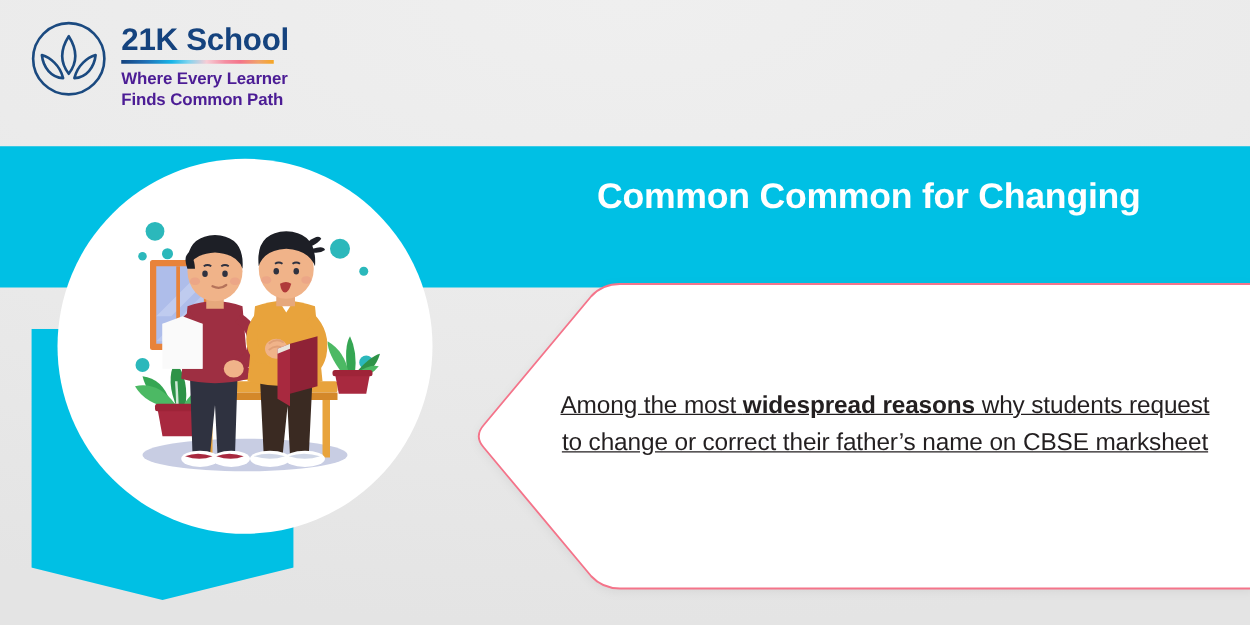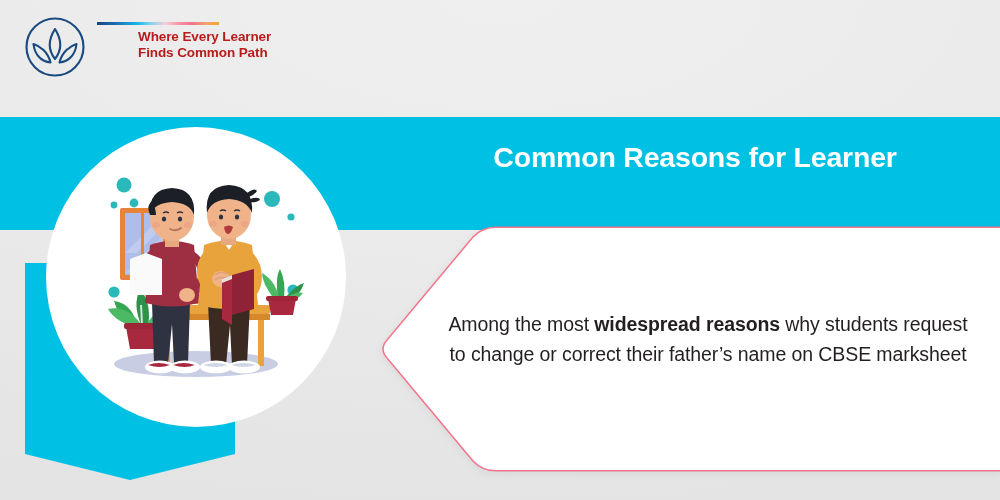--- a/index.html
+++ b/index.html
@@ -25,23 +25,22 @@
   .logo-title{
     font-size:25px;font-weight:bold;color:#15437e;letter-spacing:-0.2px;
     line-height:1.05;
   }
   .logo-rule{
     height:3px;width:122px;margin:3px 0 4px 0;
     background:linear-gradient(90deg,#15437e 0%,#1f6fb5 16%,#17b5e8 33%,#7fd4ef 44%,
       #f7cdd6 56%,#f48fa3 68%,#f4748a 78%,#f0a36a 90%,#f5a623 100%);
   }
   .logo-tag{
-    font-size:13.5px;color:#b91c1c;line-height:1.22;font-weight:600;
+    font-size:13.5px;color:#4c1d95;line-height:1.22;font-weight:600;
     letter-spacing:-0.1px;
-    margin-left:41px;
   }
 
   
   .banner{
     position:absolute;left:0;top:117px;width:1000px;height:113px;
     background:#00c0e4;
   }
   .banner-title{
     position:absolute;left:400px;top:21px;width:590px;
     text-align:center;color:#ffffff;font-weight:bold;
@@ -64,53 +63,54 @@
 
   
   .card-wrap{
     position:absolute;left:378px;top:226px;width:624px;height:246px;
     filter:drop-shadow(0 2px 4px rgba(0,0,0,0.055));
   }
   .card-svg{display:block;width:624px;height:246px;}
   .card-text{
     position:absolute;left:60px;top:84px;width:540px;
     text-align:center;color:#231f20;
-    font-size:19.5px;line-height:1.52;letter-spacing:-0.1px;
+    font-size:19.5px;line-height:1.52;letter-spacing:-0.1px;text-decoration:underline;
   }
   .card-text b{font-weight:bold;}
 </style>
 </head>
 <body>
 
 <div class="stage">
   <div class="bg-gradient"></div>
 
   <div class="header">
     <div class="logo">
 
       <svg class="logo-mark" viewBox="0 0 62 62">
         <circle cx="31" cy="31" r="28.5" fill="none" stroke="#1b4a80" stroke-width="2.1"></circle>
         <path d="M31 13 C 24 24, 24 34, 31 43 C 38 34, 38 24, 31 13 Z" fill="none" stroke="#1b4a80" stroke-width="2.1" stroke-linejoin="round"></path>
         <path d="M9.5 28 C 16 30, 24 36, 26.5 46.5 C 17 46, 10.5 38, 9.5 28 Z" fill="none" stroke="#1b4a80" stroke-width="2.1" stroke-linejoin="round"></path>
         <path d="M52.5 28 C 46 30, 38 36, 35.5 46.5 C 45 46, 51.5 38, 52.5 28 Z" fill="none" stroke="#1b4a80" stroke-width="2.1" stroke-linejoin="round"></path>
       </svg>
 
       <div class="logo-text">
+        <div class="logo-title">21K School</div>
         <div class="logo-rule"></div>
         <div class="logo-tag">
           <span>Where Every Learner</span><br>
           <span>Finds Common Path</span>
         </div>
       </div>
     </div>
   </div>
 
   <div class="banner">
     <div class="banner-title">
-      <span>Common Reasons for Learner</span><br>
+      <span>Common Common for Changing</span><br>
     </div>
   </div>
 
   <div class="cyan-block"></div>
 
   <div class="circle">
     <svg class="illus" viewBox="0 0 300 300">
 
       <circle cx="78" cy="58" r="7.5" fill="#2bb8bb"></circle>
       <circle cx="68" cy="78" r="3.4" fill="#2bb8bb"></circle>

